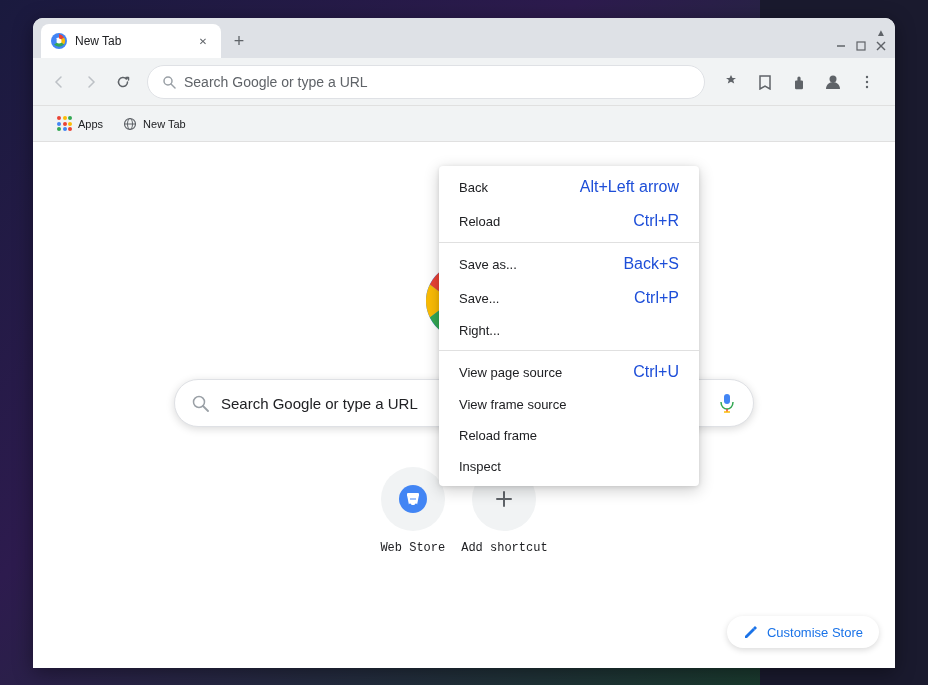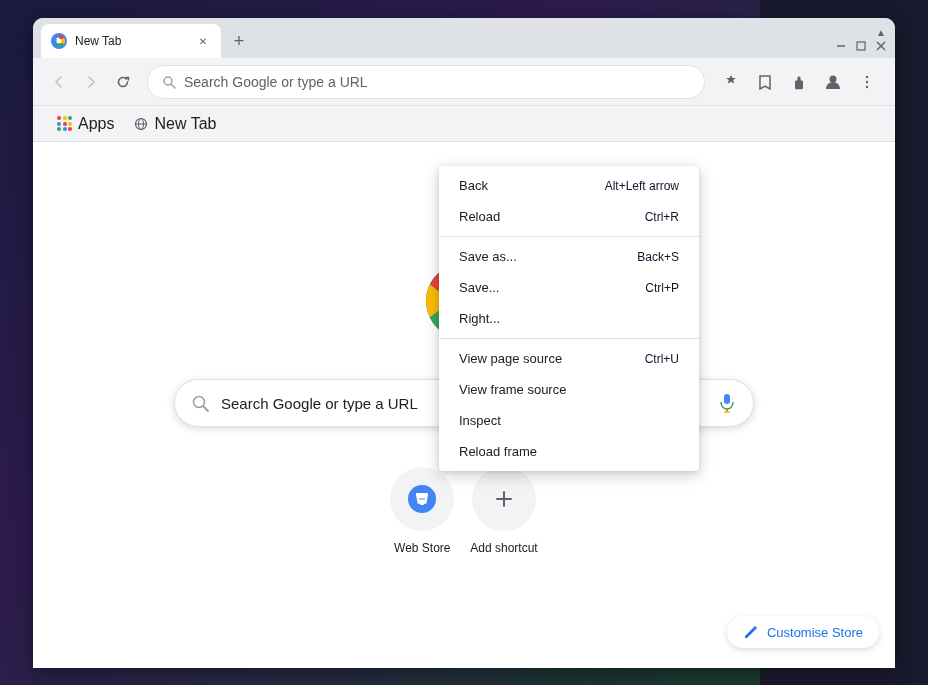--- a/index.html
+++ b/index.html
@@ -195,21 +195,21 @@
       border-bottom: 1px solid #e0e0e0;
     }
 
     .bookmark-item {
       display: flex;
       align-items: center;
       gap: 6px;
       padding: 4px 8px;
       border-radius: 4px;
       cursor: pointer;
-      font-size: 16px;
+      font-size: 11px;
       color: #202124;
     }
 
     
     .page-content {
       flex: 1;
       background: #fff;
       display: flex;
       flex-direction: column;
       align-items: center;
@@ -283,20 +283,21 @@
       display: flex;
       align-items: center;
       justify-content: center;
       font-size: 24px;
       color: #5f6368;
     }
 
     .shortcut-label {
       font-size: 12px;
       color: #202124;
+      font-family: Liberation Mono, monospace;
     }
 
     
     .customise-btn {
       position: absolute;
       bottom: 20px;
       right: 16px;
       background: #fff;
       border: none;
       border-radius: 20px;
@@ -345,22 +346,22 @@
       font-size: 13px;
       color: #202124;
       cursor: pointer;
     }
 
     .menu-item-label {
       color: #202124;
     }
 
     .menu-item-shortcut {
-      color: #0f172a;
-      font-size: 12px;
+      color: #1d4ed8;
+      font-size: 16px;
     }
 
     .menu-separator {
       height: 1px;
       background: #e0e0e0;
       margin: 4px 0;
     }
   </style>
 </head>
 <body>
@@ -594,25 +595,25 @@
         <span class="menu-item-label">View page source</span>
         <span class="menu-item-shortcut">Ctrl+U</span>
       </div>
 
       <div class="menu-item">
         <span class="menu-item-label">View frame source</span>
         <span class="menu-item-shortcut"></span>
       </div>
 
       <div class="menu-item">
+        <span class="menu-item-label">Reload frame</span>
+        <span class="menu-item-shortcut"></span>
+      </div>
+
+      <div class="menu-item">
         <span class="menu-item-label">Inspect</span>
         <span class="menu-item-shortcut"></span>
       </div>
-
-      <div class="menu-item">
-        <span class="menu-item-label">Reload frame</span>
-        <span class="menu-item-shortcut"></span>
-      </div>
     </div>
 
   </div>
 
 </div>
 
 </body></html>

